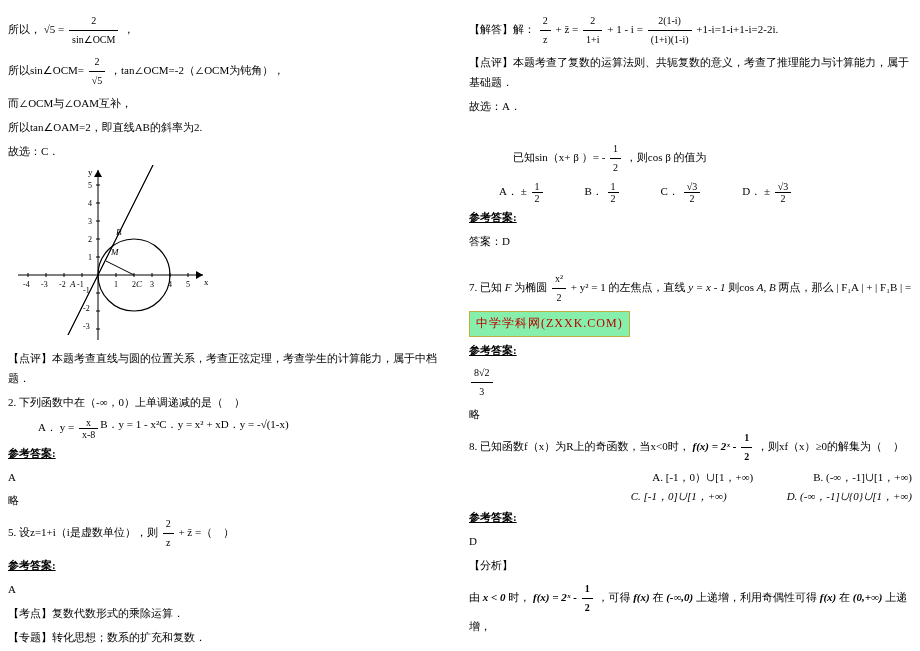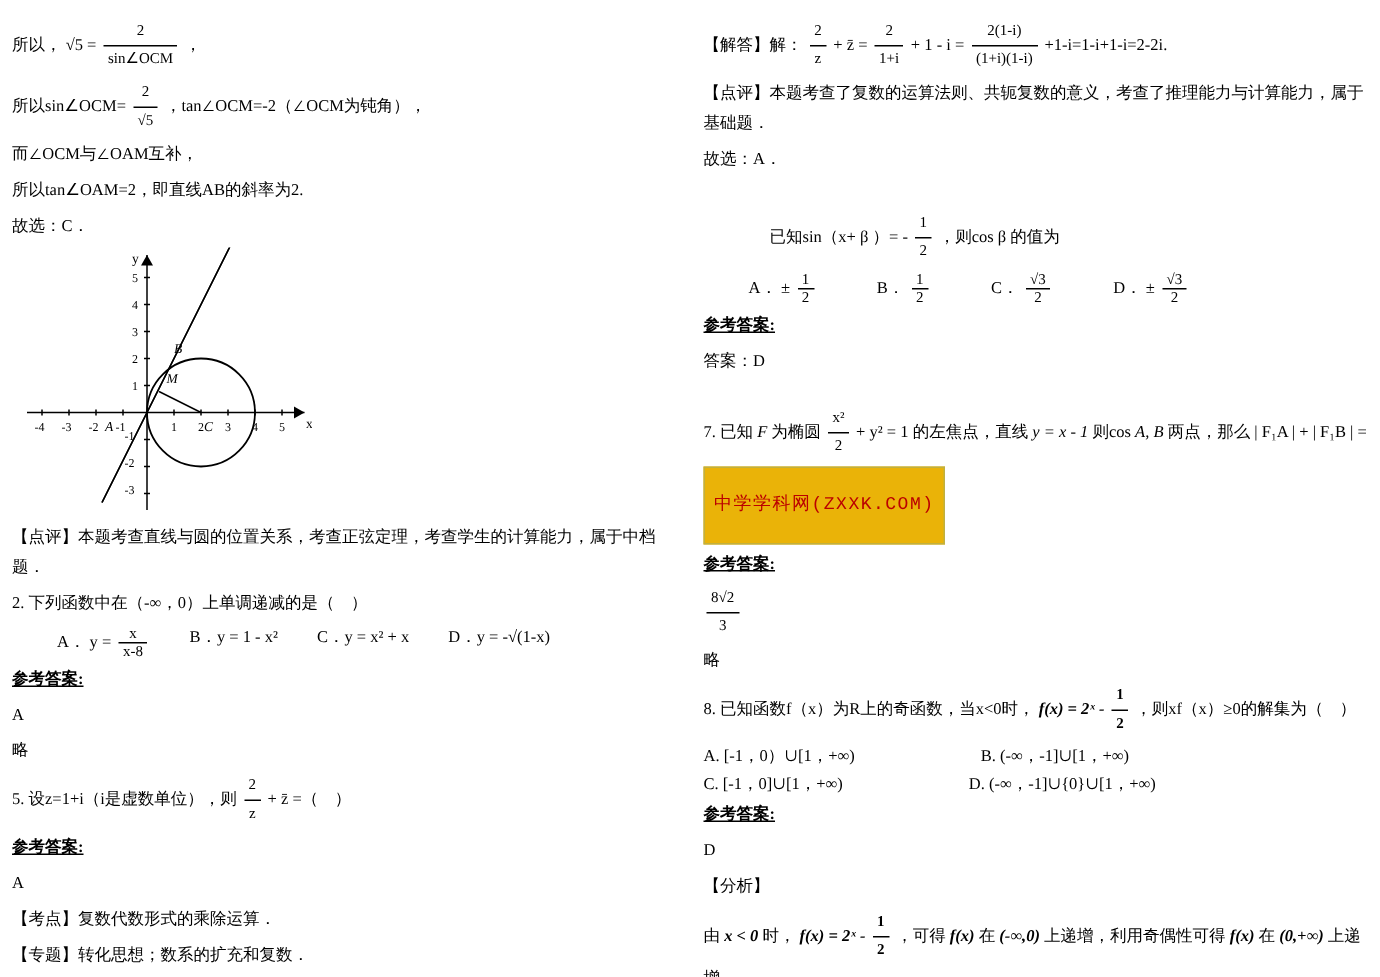--- a/index.html
+++ b/index.html
@@ -11,24 +11,24 @@
     background: #fff;
     width: 904px;
   }
   .cols { display: flex; gap: 18px; }
   .col { flex: 1; }
   p { margin: 4px 0; line-height: 1.8; }
   .refans { font-weight: bold; text-decoration: underline; }
   .frac { display: inline-block; text-align: center; vertical-align: middle; font-size: 10px; margin: 0 2px; }
   .frac .n { border-bottom: 1px solid #000; padding: 0 3px; display: block; }
   .frac .d { padding: 0 3px; display: block; }
-  .opts { display: flex; gap: 26px; margin: 4px 0; }
+  .opts { display: flex; margin: 4px 0; }
   .opts-wide { display: flex; gap: 40px; margin: 4px 0; justify-content: flex-start; padding-left: 30px;}
-  .opts-wide.two { gap: 84px; }
-  .hl { background: #eab308; border: 1px solid #c0b040; padding: 14px 6px; color: #b00; font-size: 12px; letter-spacing: 1px; display:inline-block;font-family:Liberation Mono, monospace;}
+  .opts-wide.two { gap: 60px; justify-content: flex-end; }
+  .hl { background: #86efac; border: 1px solid #c0b040; padding: 1px 6px; color: #b00; font-size: 12px; letter-spacing: 1px; display:inline-block;}
   svg { display: block; margin: 4px 0; }
 </style>
 </head>
 <body>
 
 <div class="cols">
 
   <div class="col">
     <p>
       <span>所以，</span>
@@ -217,21 +217,21 @@
     <p style="margin-top:4px;">
       <span>8. 已知函数f（x）为R上的奇函数，当x&lt;0时，</span>
       <b><i>f(x) = 2ˣ -</i></b>
       <span class="frac"><b><span class="n">1</span></b><b><span class="d">2</span></b></span>
       <span>，则xf（x）≥0的解集为（　）</span>
     </p>
     <div class="opts-wide two" style="padding-left:0;">
       <span>A. [-1，0）∪[1，+∞)</span>
       <span>B. (-∞，-1]∪[1，+∞)</span>
     </div>
-    <div class="opts-wide two" style="padding-left:0;">
+    <div class="opts-wide two" style="padding-left:0;font-style:italic;">
       <span>C. [-1，0]∪[1，+∞)</span>
       <span>D. (-∞，-1]∪{0}∪[1，+∞)</span>
     </div>
 
     <p class="refans">参考答案:</p>
     <p>D</p>
     <p>【分析】</p>
     <p>
       <span>由</span>
       <b><i>x &lt; 0</i></b>

